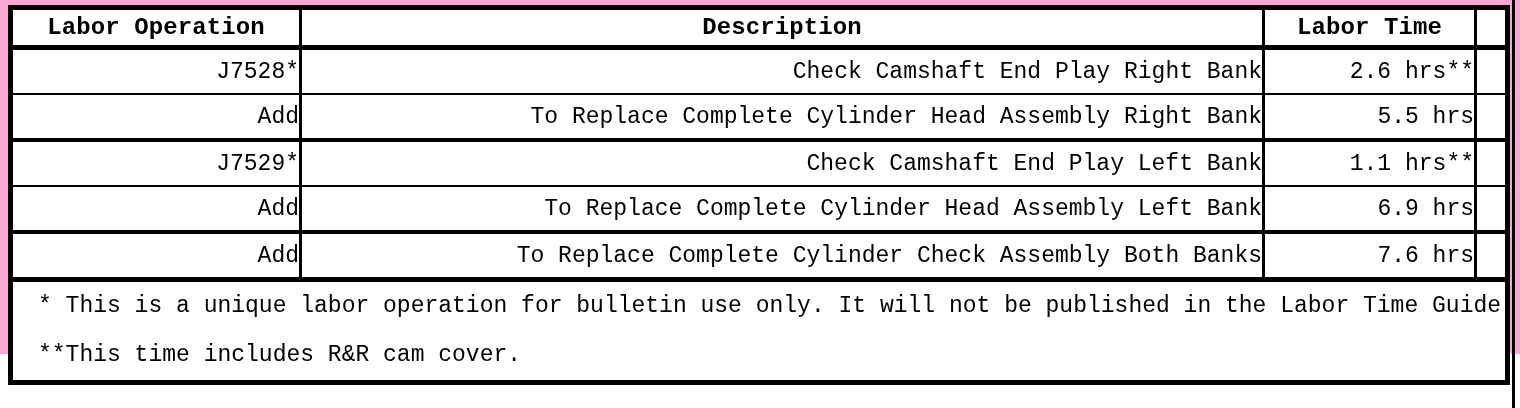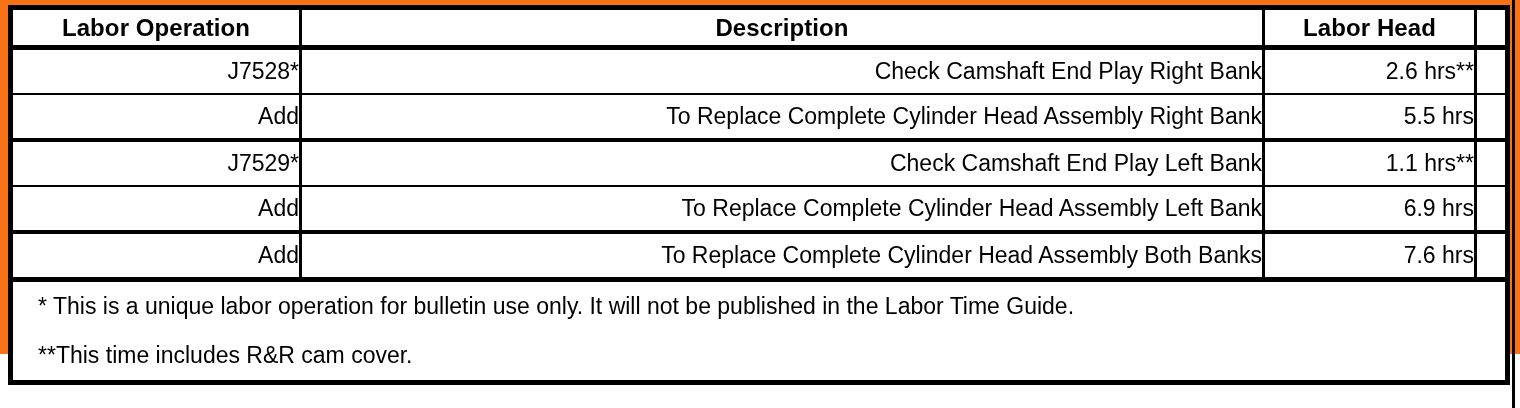--- a/index.html
+++ b/index.html
@@ -13,21 +13,22 @@
     font-family: "Liberation Sans", sans-serif;
     color: #000000;
     overflow: hidden;
   }
 
   
   #page {
     position: relative;
     width: 1520px;
     height: 354px;
-    background: #f97316;
+    background: #f9a8d4;
+    font-family: Liberation Mono, monospace;
   }
 
   
   .edge-rule {
     position: absolute;
     top: 0px;
     left: 1512px;
     width: 3px;
     height: 408px;
     background: #000000;
@@ -126,21 +127,21 @@
       <col class="c-op">
       <col class="c-desc">
       <col class="c-time">
       <col class="c-pad">
     </colgroup>
 
     <thead>
       <tr>
         <th class="hdr-cell">Labor Operation</th>
         <th class="hdr-cell">Description</th>
-        <th class="hdr-cell">Labor Head</th>
+        <th class="hdr-cell">Labor Time</th>
         <th class="hdr-pad"></th>
       </tr>
     </thead>
 
     <tbody>
 
       <tr class="sep-thin">
         <td class="d-cell">J7528*</td>
         <td class="d-cell">Check Camshaft End Play Right Bank</td>
         <td class="d-cell">2.6 hrs**</td>
@@ -164,21 +165,21 @@
       <tr class="sep-thick">
         <td class="d-cell">Add</td>
         <td class="d-cell">To Replace Complete Cylinder Head Assembly Left Bank</td>
         <td class="d-cell">6.9 hrs</td>
         <td class="d-cell d-pad last-col"></td>
       </tr>
 
 
       <tr class="sep-heavy">
         <td class="d-cell">Add</td>
-        <td class="d-cell">To Replace Complete Cylinder Head Assembly Both Banks</td>
+        <td class="d-cell">To Replace Complete Cylinder Check Assembly Both Banks</td>
         <td class="d-cell">7.6 hrs</td>
         <td class="d-cell d-pad last-col"></td>
       </tr>
 
       <tr>
         <td class="notes-cell" colspan="4">
           <span class="note-line">* This is a unique labor operation for bulletin use only. It will not be published in the Labor Time Guide.</span>
           <span class="note-gap"></span>
           <span class="note-line">**This time includes R&amp;R cam cover.</span>
         </td>

